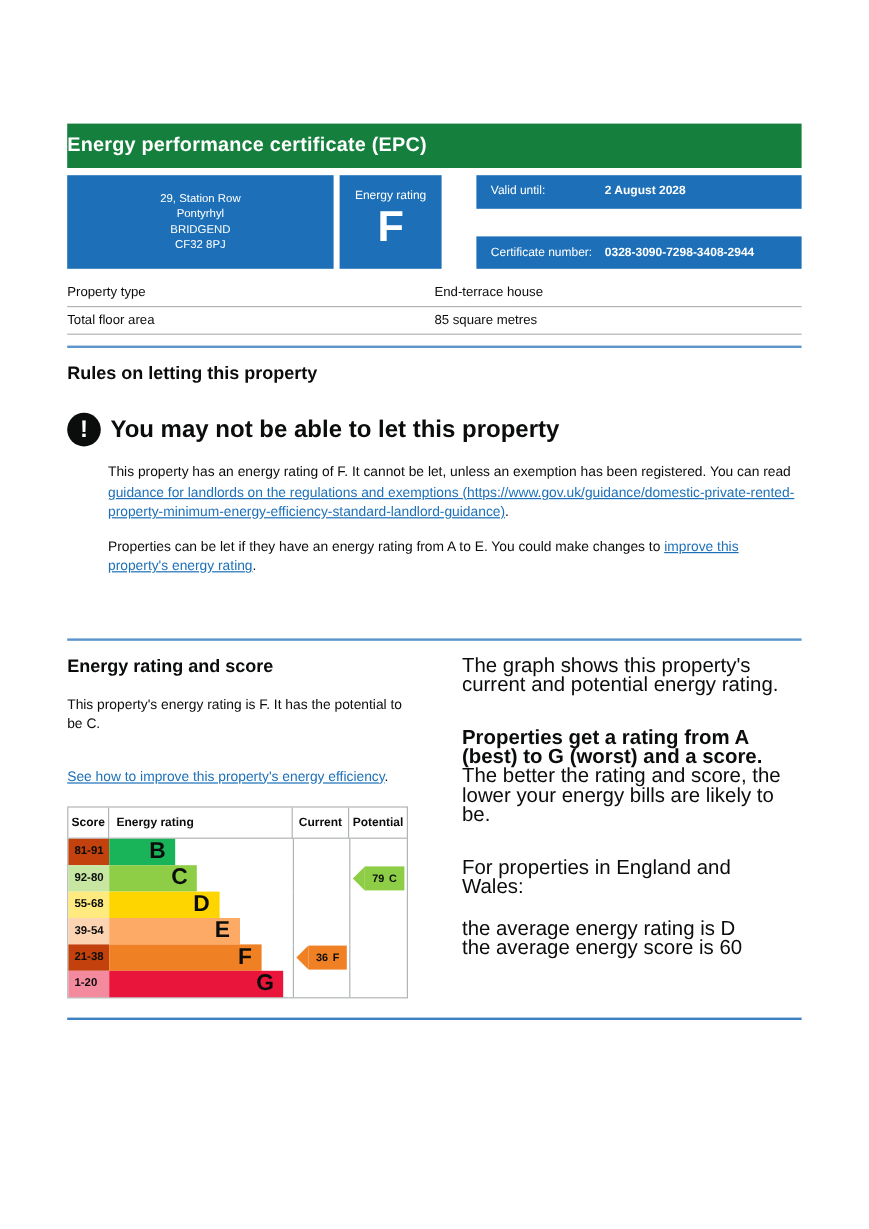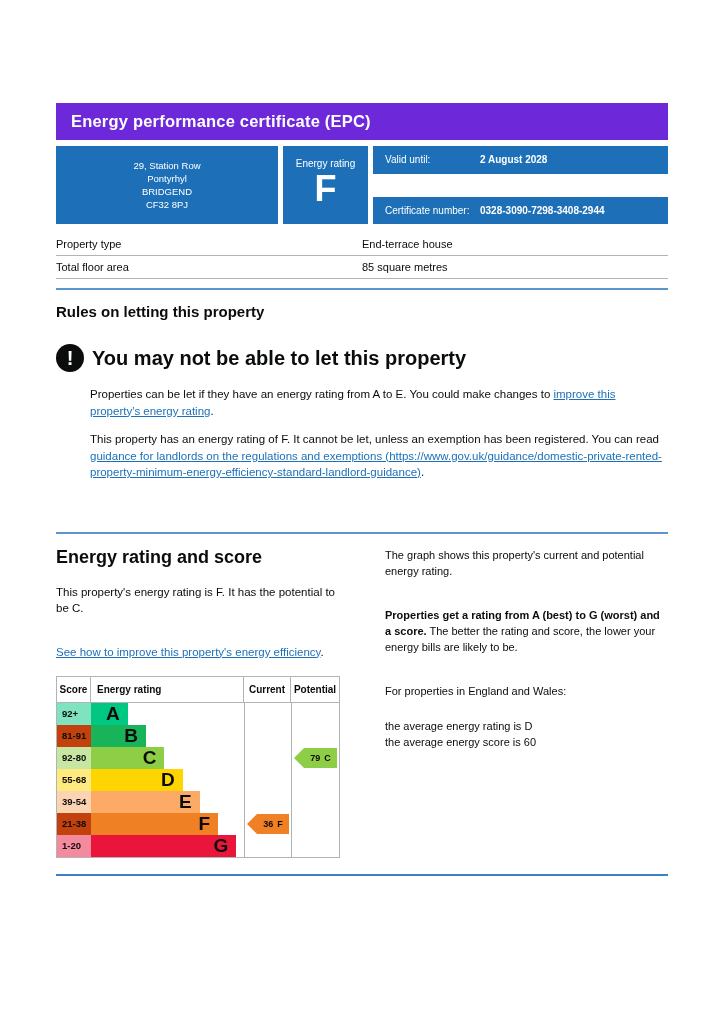--- a/index.html
+++ b/index.html
@@ -2,31 +2,31 @@
 <html><head>
 <meta charset="utf-8">
 <style>
   * { margin:0; padding:0; box-sizing:border-box; }
   html,body { background:#ffffff; }
   body { font-family:"Liberation Sans", sans-serif; color:#0b0c0c; }
   .page { position:relative; width:724px; height:1024px; background:#fff; overflow:hidden; }
   .content { position:absolute; left:56px; top:103px; width:612px; }
 
   
-  .banner { background:#6d28d9; color:#fff; height:37px; display:flex; align-items:center; padding-left:15px; }
+  .banner { background:#15803d; color:#fff; height:37px; display:flex; align-items:center; }
   .banner h1 { font-size:16.5px; font-weight:bold; letter-spacing:0.2px; }
 
   
   .summary { display:grid; grid-template-columns:222px 85px 1fr; column-gap:5px; margin-top:6px; height:78px; }
   .bluebox { background:#1d70b8; color:#fff;text-align:center; }
   .addr { padding:13px 12px; font-size:9.5px; line-height:13px; }
   .ratingbox { display:flex; flex-direction:column; align-items:center; justify-content:flex-start; padding-top:12px; }
   .ratingbox .lbl { font-size:10px; }
   .ratingbox .big { font-size:36px; font-weight:bold; line-height:40px; }
-  .validwrap { display:grid; grid-template-rows:1fr 1fr; row-gap:23px; }
+  .validwrap { display:grid; grid-template-rows:1fr 1fr; row-gap:23px;margin-left:24px; }
   .validrow { background:#1d70b8; color:#fff; display:flex; align-items:center; font-size:10px; }
   .validrow .vlabel { width:107px; padding-left:12px; }
   .validrow .vvalue { font-weight:bold; }
 
   
   .facts { margin-top:9px; font-size:11px; }
   .factrow { display:flex; height:23px; align-items:center; border-bottom:1px solid #b1b4b6; }
   .factrow .flabel { width:50%; }
   .factrow .fvalue { width:50%; }
 
@@ -40,22 +40,22 @@
                font-weight:bold; font-size:20px; flex:0 0 28px; }
   .warn-title { font-size:20px; font-weight:bold; margin-left:8px; }
   .rules-body { margin-left:34px; margin-top:14px; font-size:11.5px; line-height:16.5px; width:578px; }
   .rules-body p + p { margin-top:12px; }
   a.lnk { color:#1d70b8; text-decoration:underline; cursor:pointer; }
   hr.rule2 { margin-top:51px; }
 
   
   .cols { display:flex; margin-top:13px; }
   .col-left { width:284px; }
-  .col-right { width:276px; margin-left:45px; font-size:11px; line-height:16px; }
-  .col-left h2, .col-right h2 { font-size:18px; font-weight:bold; }
+  .col-right { width:276px; margin-left:45px; font-size:17px; line-height:16px; }
+  .col-left h2, .col-right h2 { font-size:15px; font-weight:bold; }
   .col-left .intro { font-size:11.5px; line-height:16px; margin-top:16px; }
   .col-left .improve { font-size:11.5px; line-height:16px; margin-top:28px; margin-bottom:16px; }
   .col-right p + p { margin-top:28px; }
   .col-right .avg { margin-top:19px; }
 
   
   .epc-chart { width:284px; border:1px solid #b1b4b6; margin-top:9px; }
   .epc-hdr, .epc-row { display:grid; grid-template-columns:34px 153px 47px 48px; }
   .epc-hdr { height:26px; }
   .epc-hdr .hcell { font-size:10px; font-weight:bold; display:flex; align-items:center;
@@ -123,48 +123,38 @@
     <hr class="bluerule">
 
     <h2 class="rules-heading">Rules on letting this property</h2>
 
     <div class="warnrow">
       <div class="warn-icon">!</div>
       <div class="warn-title">You may not be able to let this property</div>
     </div>
 
     <div class="rules-body">
+      <p><span>This property has an energy rating of F. It cannot be let, unless an exemption has been registered. You can read </span><a class="lnk">guidance for landlords on the regulations and exemptions (https://www.gov.uk/guidance/domestic-private-rented-property-minimum-energy-efficiency-standard-landlord-guidance)</a><span>.</span></p>
       <p><span>Properties can be let if they have an energy rating from A to E. You could make changes to </span><a class="lnk">improve this property's energy rating</a><span>.</span></p>
-      <p><span>This property has an energy rating of F. It cannot be let, unless an exemption has been registered. You can read </span><a class="lnk">guidance for landlords on the regulations and exemptions (https://www.gov.uk/guidance/domestic-private-rented-property-minimum-energy-efficiency-standard-landlord-guidance)</a><span>.</span></p>
     </div>
 
     <hr class="bluerule rule2">
 
     <div class="cols">
       <div class="col-left">
         <h2>Energy rating and score</h2>
         <p class="intro">This property's energy rating is F. It has the potential to be C.</p>
         <p class="improve"><a class="lnk">See how to improve this property's energy efficiency</a><span>.</span></p>
 
         <div class="epc-chart" id="epc-chart">
             <div class="epc-hdr">
               <div class="hcell h-score">Score</div>
               <div class="hcell h-rating">Energy rating</div>
               <div class="hcell h-cur">Current</div>
               <div class="hcell h-pot">Potential</div>
-            </div>
-            <div class="epc-row">
-              <div class="epc-score" style="background: rgb(127, 227, 192);">92+</div>
-              <div class="epc-barcell">
-                <div class="epc-bar" style="width: 24%; background: rgb(0, 199, 129);">
-                  <span>A</span>
-                </div>
-              </div>
-              <div class="epc-cur"></div>
-              <div class="epc-pot"></div>
             </div>
             <div class="epc-row">
               <div class="epc-score" style="background: #c2410c;">81-91</div>
               <div class="epc-barcell">
                 <div class="epc-bar" style="width: 36%; background: rgb(25, 180, 89);">
                   <span>B</span>
                 </div>
               </div>
               <div class="epc-cur"></div>
               <div class="epc-pot"></div>

